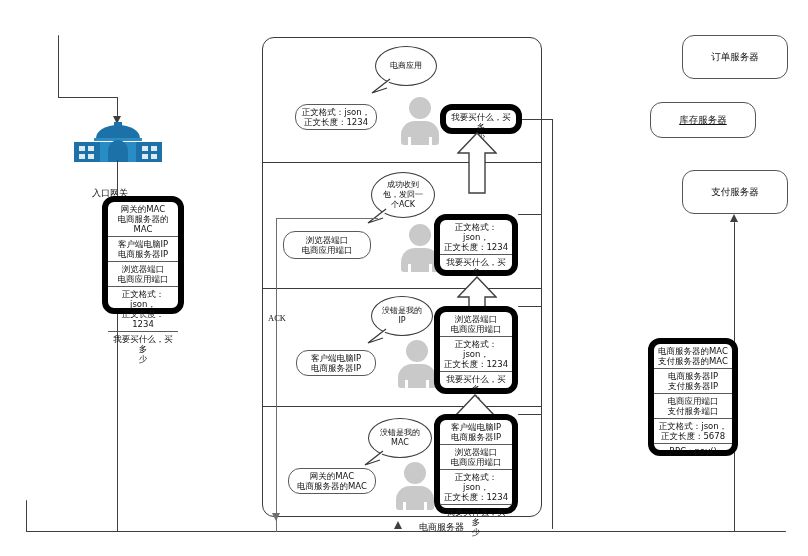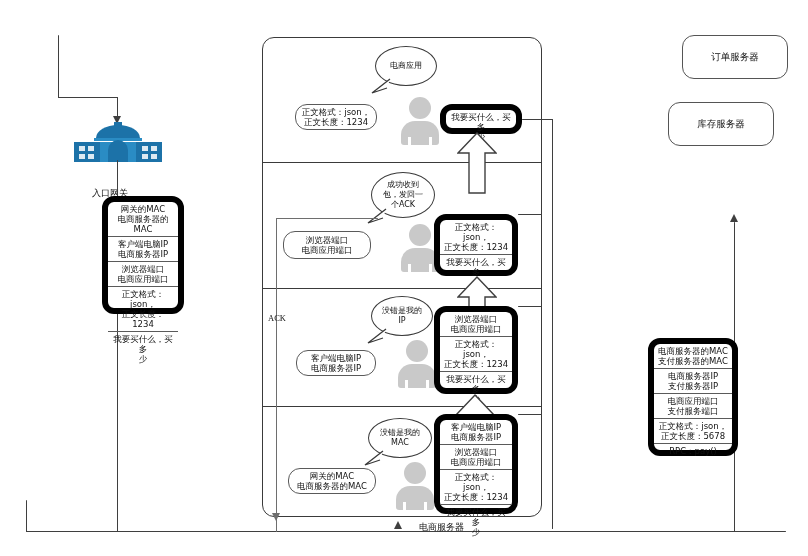--- a/index.html
+++ b/index.html
@@ -327,22 +327,25 @@
   <div class="ln-h abs" style="left:522px; top:119px; width:31px;"></div>
   <div class="ln-v abs" style="left:552px; top:119px; height:410px;"></div>
 
   <div class="ln-h abs" style="left:518px; top:214px; width:24px;"></div>
   <div class="ln-h abs" style="left:518px; top:306px; width:24px;"></div>
   <div class="ln-h abs" style="left:518px; top:414px; width:24px;"></div>
 
   <div class="server-box abs" style="left:682px; top:35px; width:106px; height:44px;">
     <span>订单服务器</span>
   </div>
-  <div class="server-box abs" style="left:668px; top:102px; width:106px; height:44px;">
+  <div class="server-box abs" style="left:650px; top:102px; width:106px; height:36px;text-decoration:underline;">
     <span>库存服务器</span>
+  </div>
+  <div class="server-box abs" style="left:682px; top:170px; width:106px; height:44px;">
+    <span>支付服务器</span>
   </div>
 
   <div class="ln-v abs" style="left:734px; top:222px; height:310px;"></div>
   <div class="arrow-up" style="left:730px; top:214px;"></div>
 
   <div class="pkt abs" style="left:648px; top:338px; width:90px; height:118px;">
     <div class="pkt-row">电商服务器的MAC
 支付服务器的MAC</div>
     <div class="pkt-row">电商服务器IP
 支付服务器IP</div>

